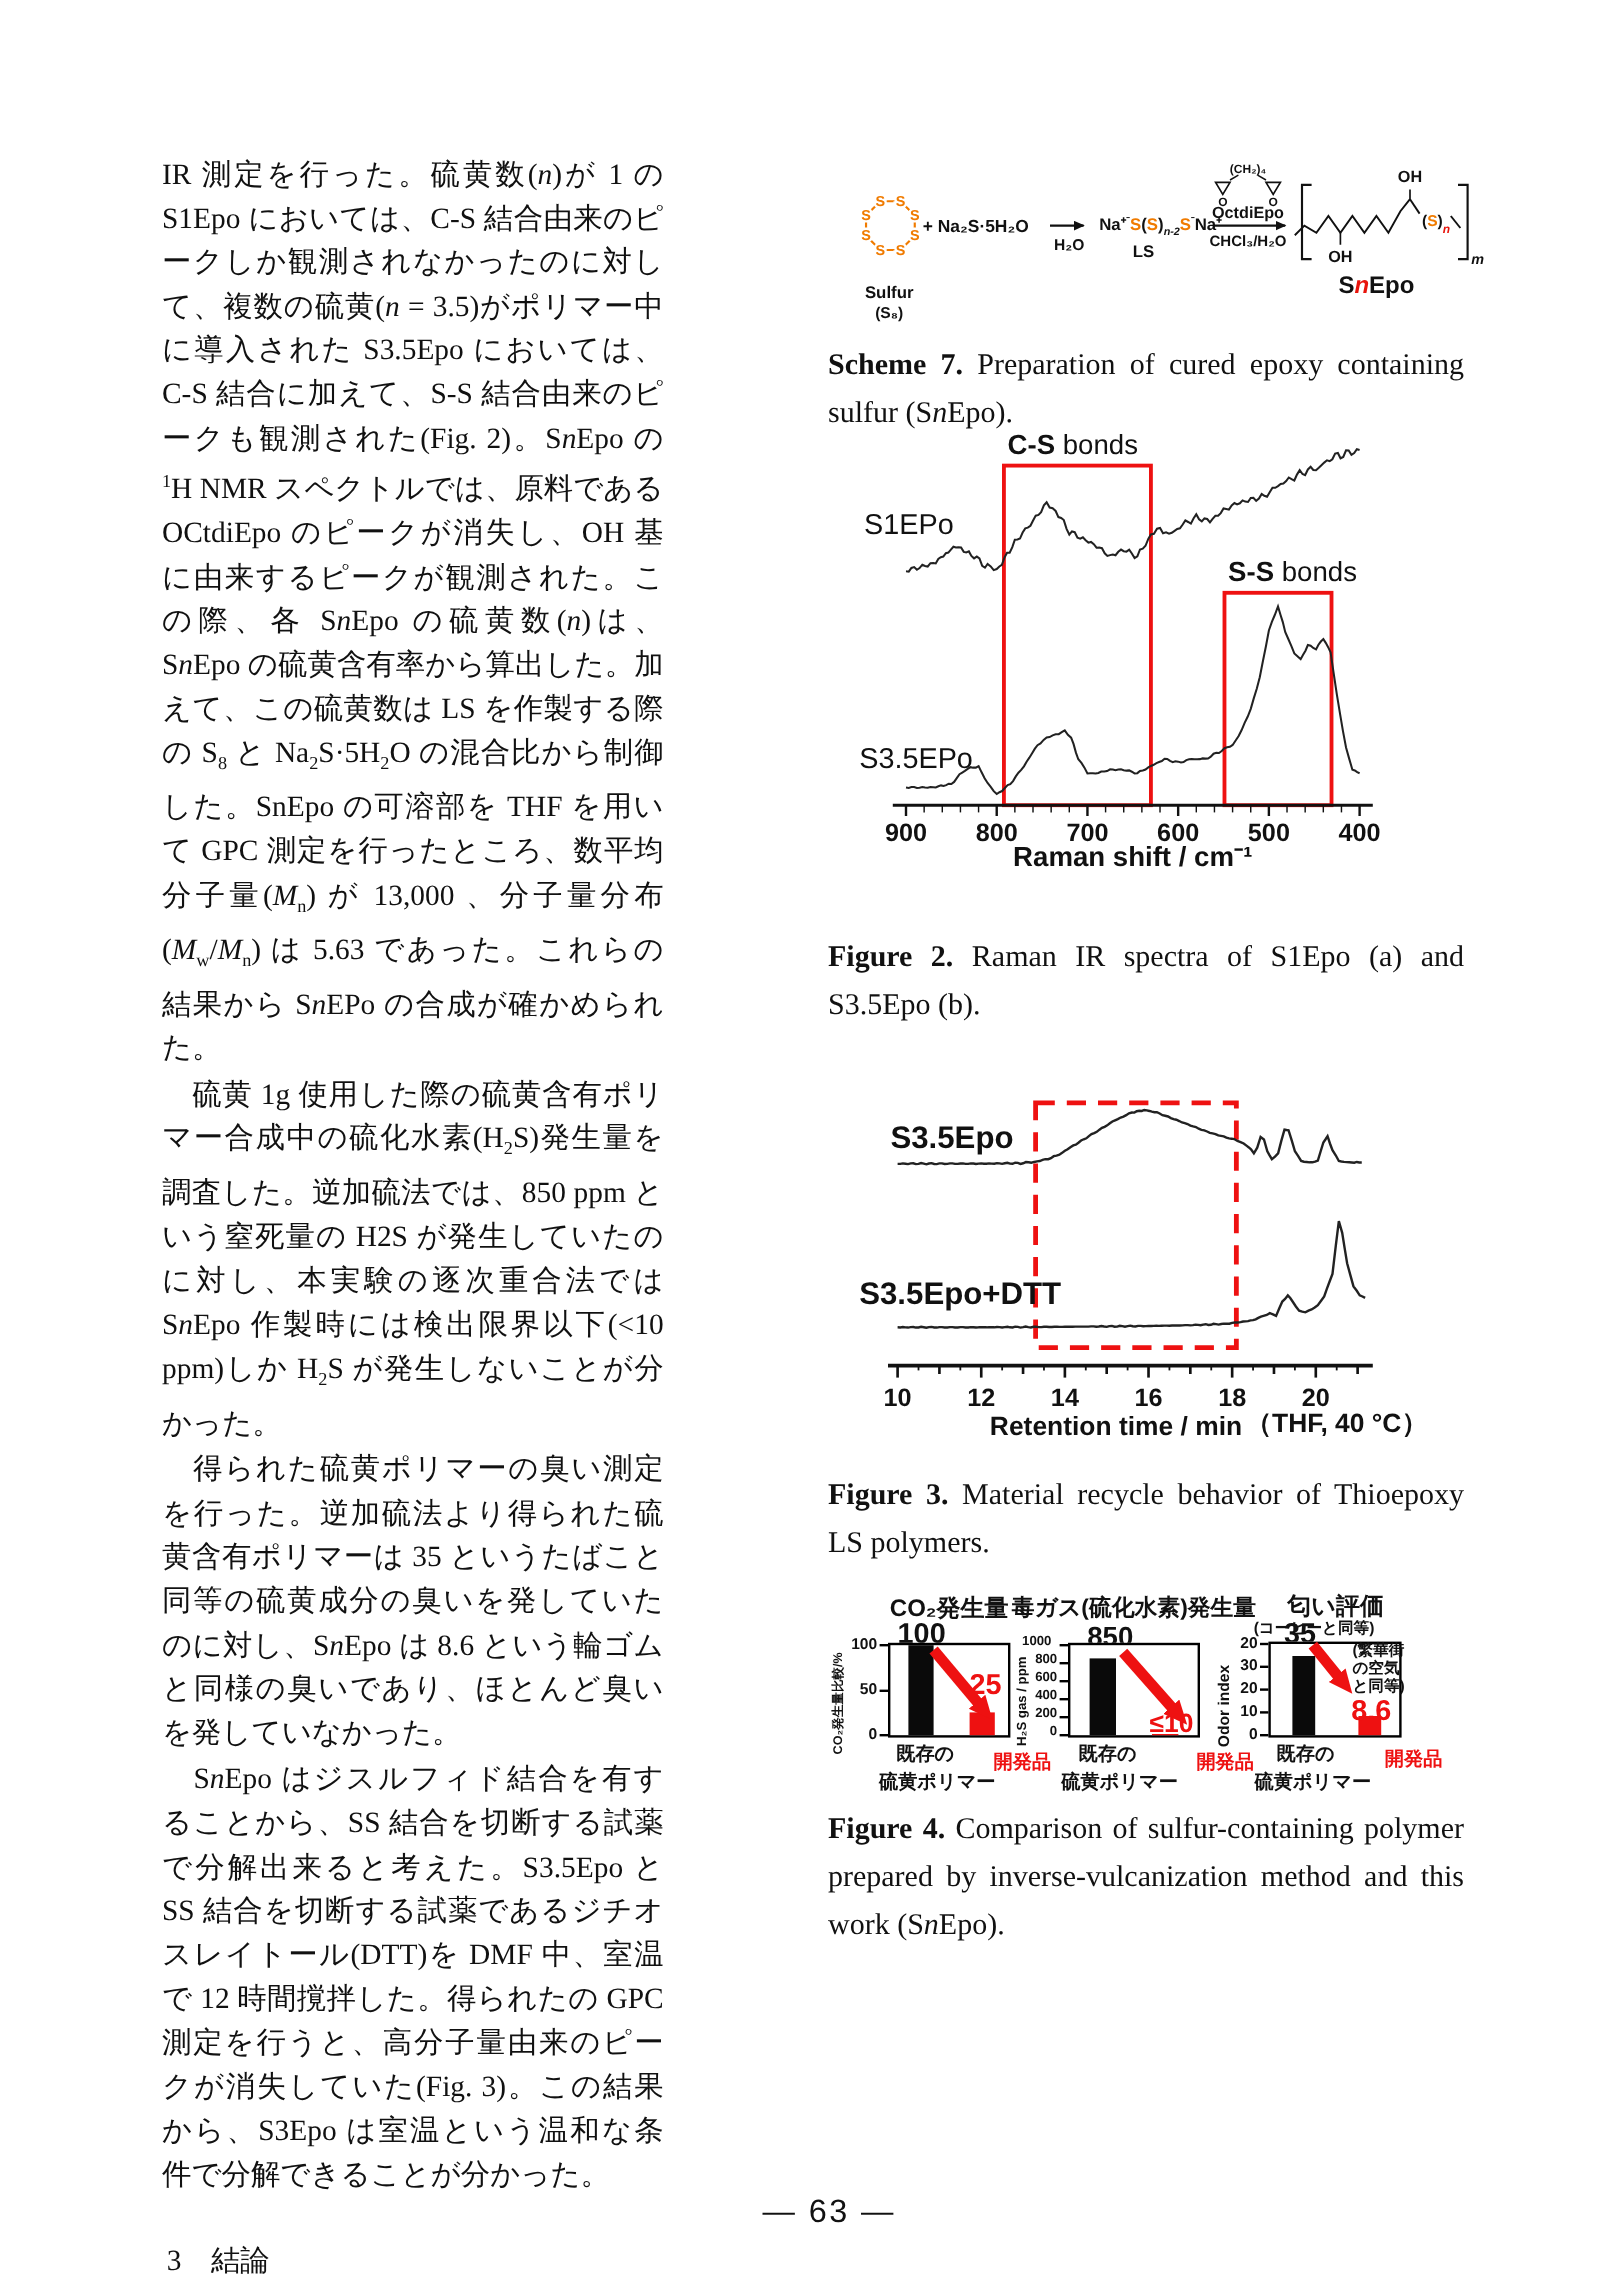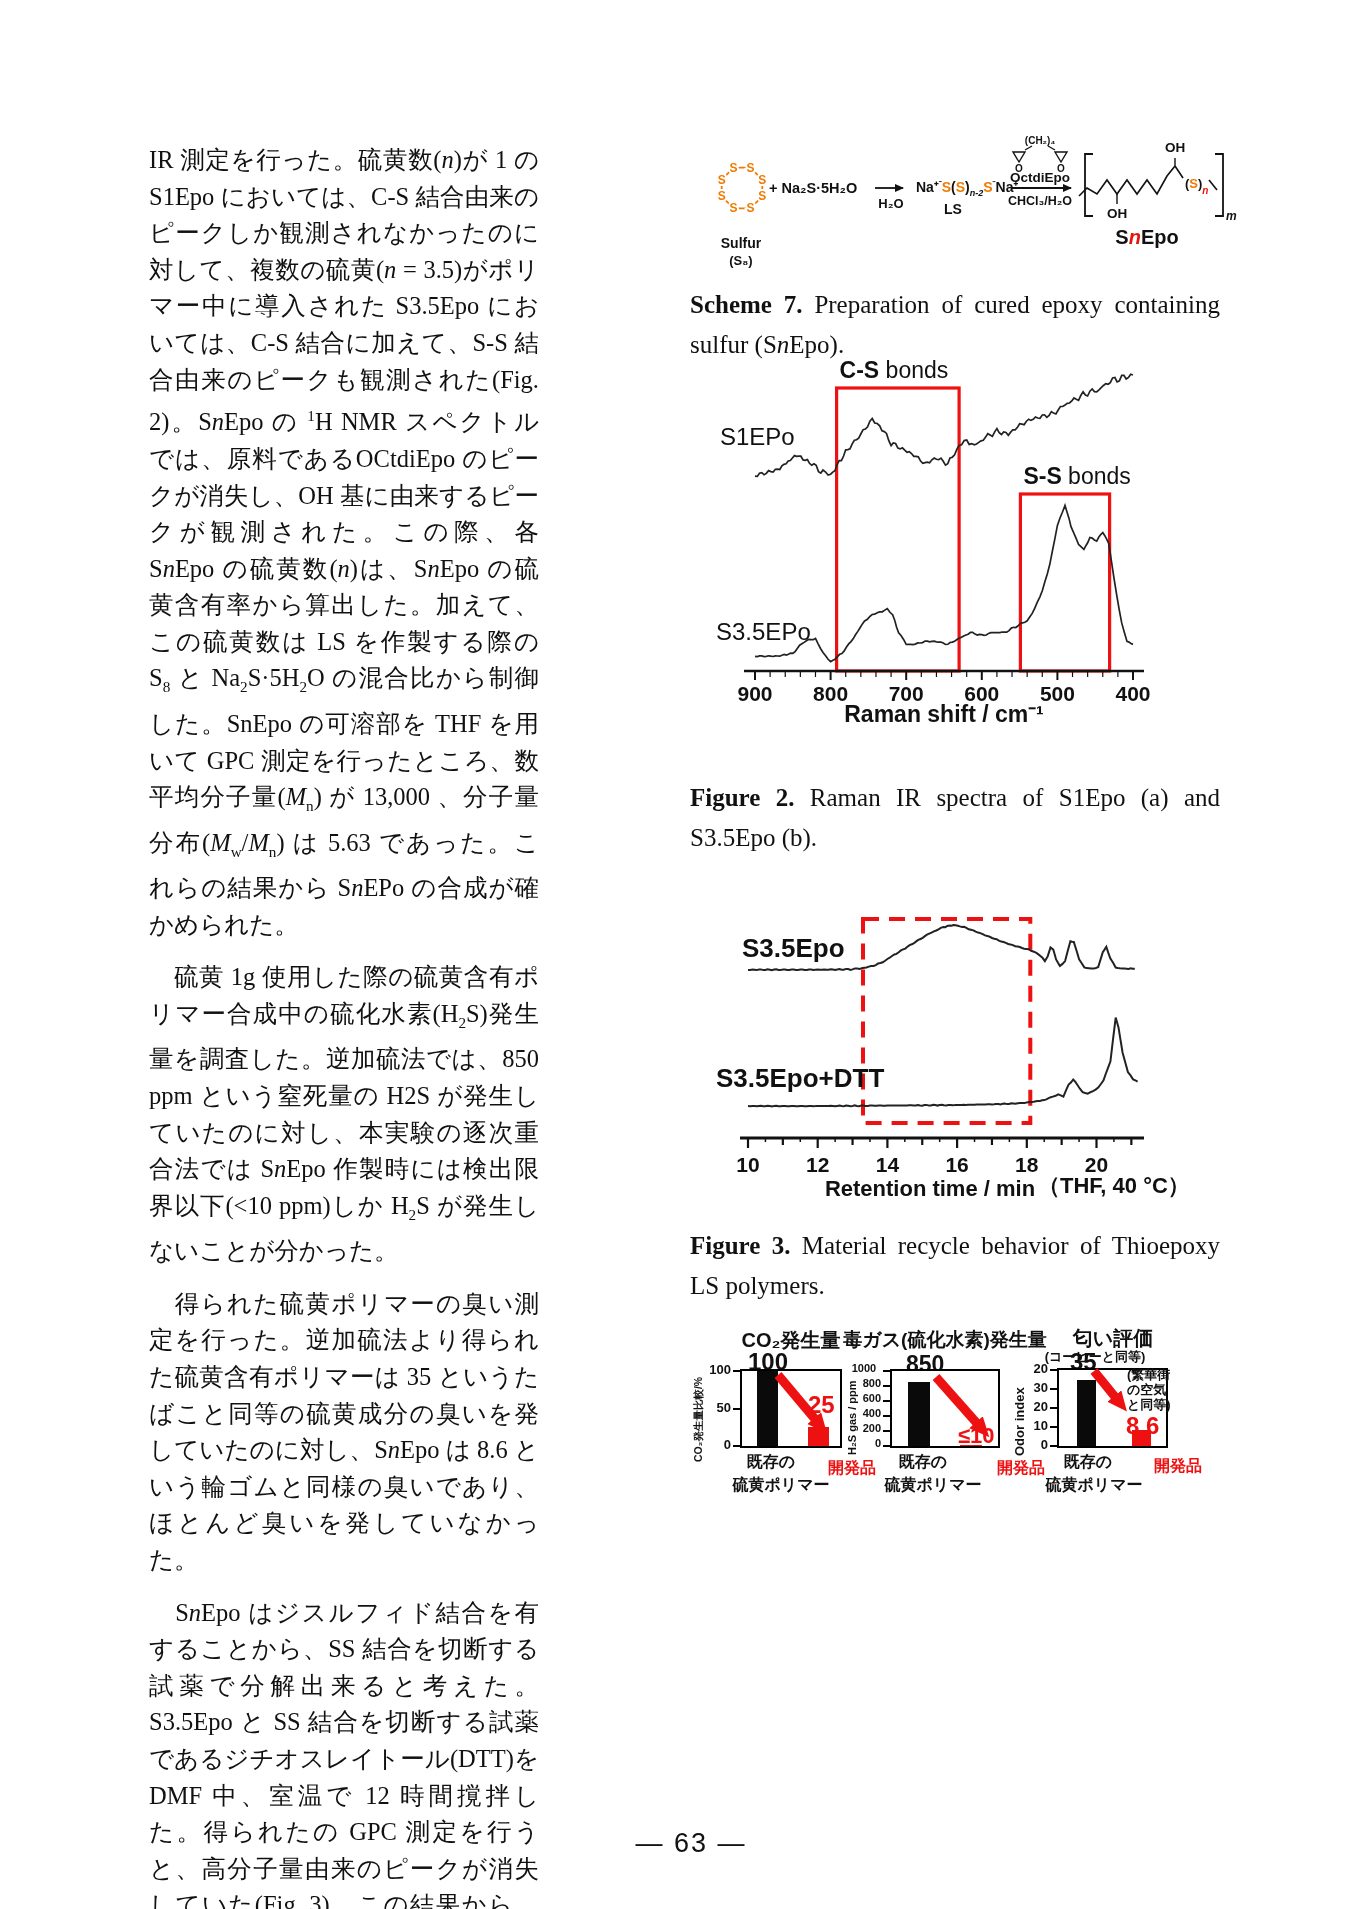--- a/index.html
+++ b/index.html
@@ -2,21 +2,21 @@
 <html style="--fig-red: #ee1111; --orange: #f07b00; --red-n: #e8140c; --curve: #222222;"><head>
 <meta charset="utf-8">
 <style>
   :root{ --fig-red:#ee1111; --orange:#f07b00; --red-n:#e8140c; --curve:#222; }
   html,body{margin:0;padding:0;background:#fff;}
   .page{position:relative;width:1350px;height:1909px;background:#fff;overflow:hidden;
         font-family:"Liberation Serif",serif;color:#111;}
   
   .left-col{position:absolute;left:133px;top:126px;width:422px;font-size:24.5px;
             line-height:36.6px;text-align:justify;}
-  .para{margin:16px;}
+  .para{margin:2px;}
   .para i{font-style:italic;}
   .left-col sub,.left-col sup,.caption sub,.caption sup{font-size:0.62em;}
   .heading{margin:36px 0 0 6px;}
   
   .caption{position:absolute;width:530px;font-size:25px;line-height:40px;text-align:justify;}
   
   .figsvg{position:absolute;}
   .sch{font-family:"Liberation Sans",sans-serif;font-weight:bold;fill:#111;}
   .orange{fill:var(--orange);}
   .redn{fill:var(--red-n);font-style:italic;}
@@ -302,15 +302,16 @@
       <defs>
         <marker id="ah" markerUnits="userSpaceOnUse" markerWidth="22" markerHeight="20" refX="9" refY="9" orient="auto">
           <path d="M0 0 L20 9 L0 18 Z" fill="var(--fig-red)"></path>
         </marker>
       </defs>
       <line x1="88" y1="60" x2="130" y2="110" stroke="var(--fig-red)" stroke-width="9" marker-end="url(#ah)"></line>
       <line x1="246" y1="62" x2="292" y2="114" stroke="var(--fig-red)" stroke-width="9" marker-end="url(#ah)"></line>
       <line x1="404" y1="56" x2="430" y2="88" stroke="var(--fig-red)" stroke-width="9" marker-end="url(#ah)"></line>
     </svg>
   </div>
+  <div class="caption" style="left:690px;top:1505px"><b>Figure 4.</b> Comparison of sulfur-containing polymer prepared by inverse-vulcanization method and this work (S<i>n</i>Epo).</div>
 
   <div class="page-number">— 63 —</div>
 </div>
 
 </body></html>

